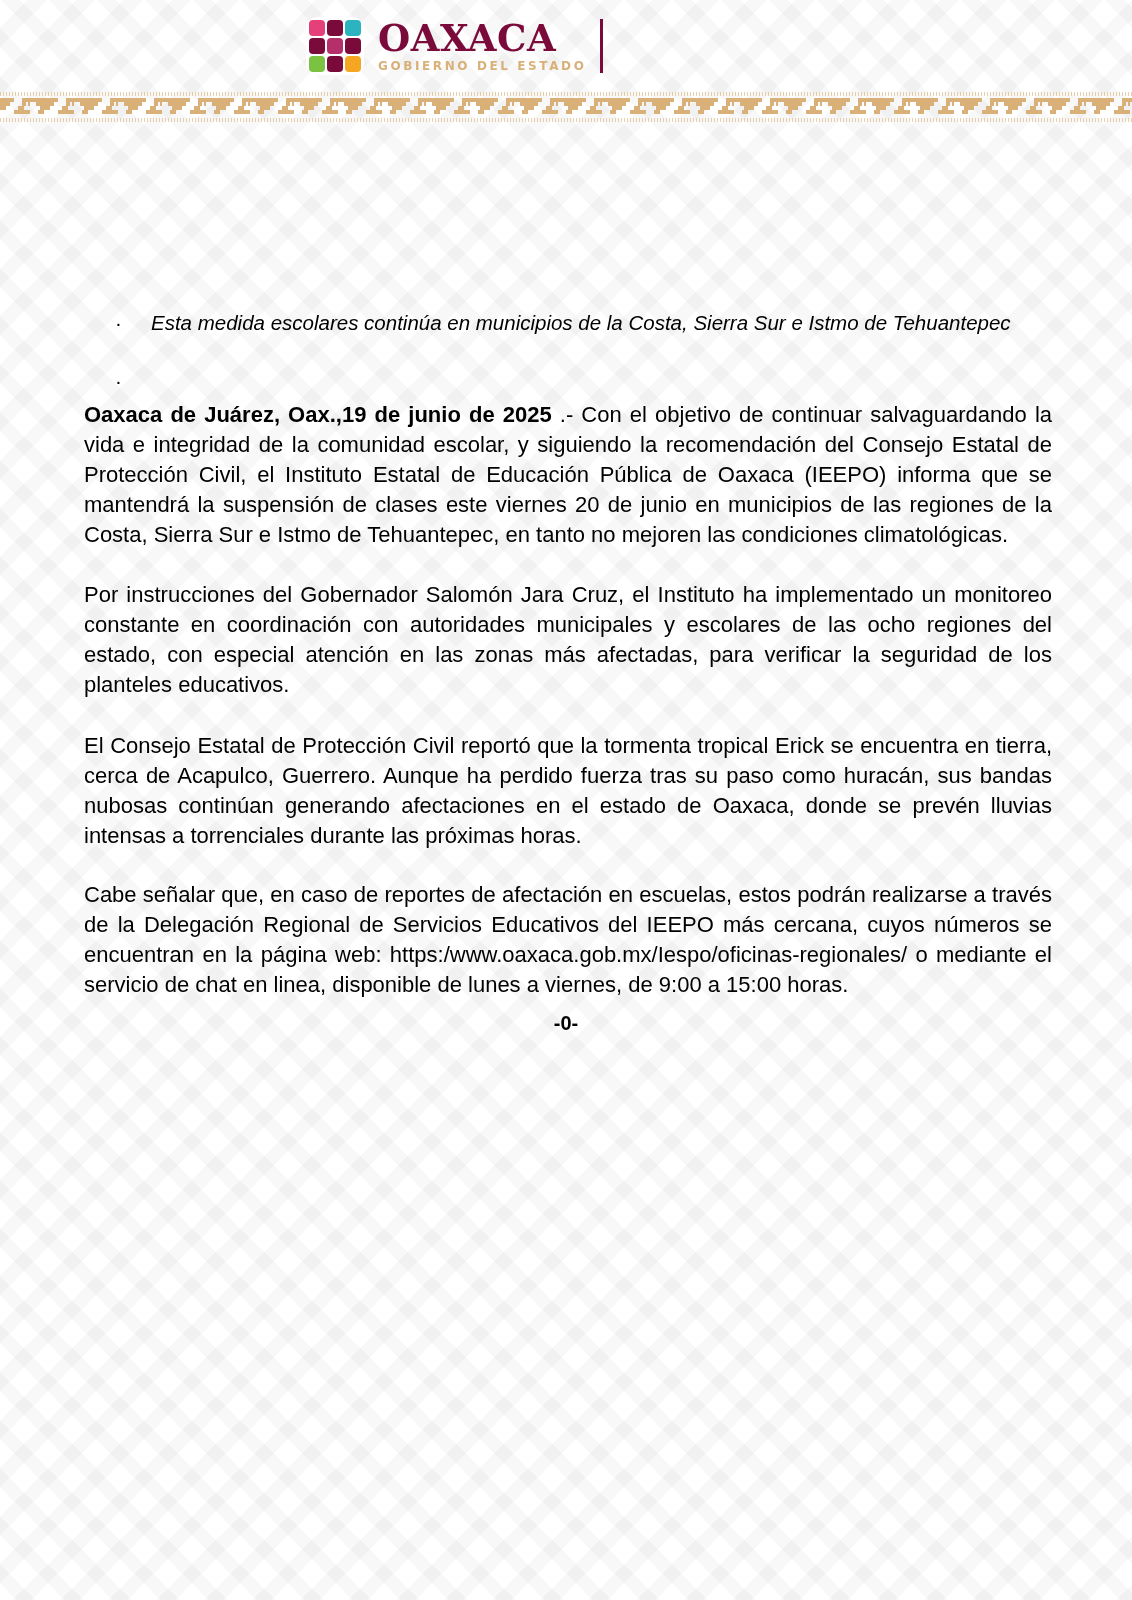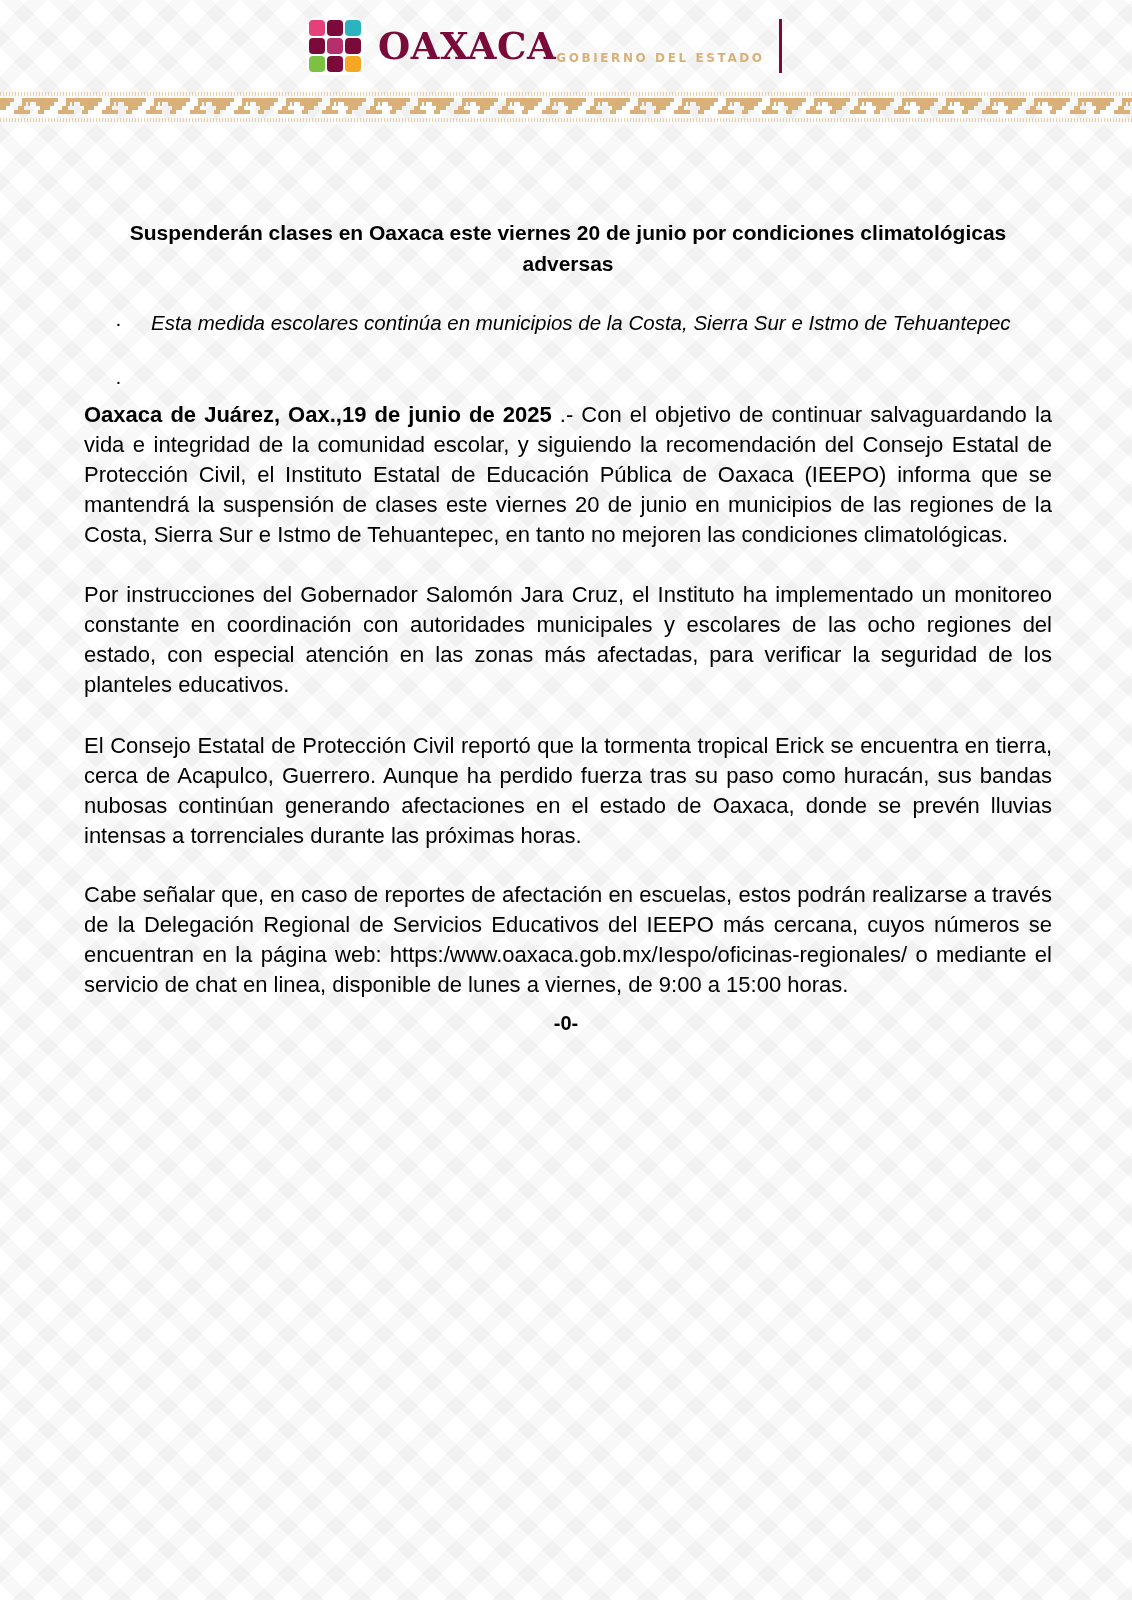--- a/index.html
+++ b/index.html
@@ -27,21 +27,21 @@
       position: absolute; top: 14px; left: 306px;
       display: flex; align-items: center; height: 64px;
     }
     .logo-mark {
       width: 58px; height: 58px; border-radius: 12px;
       position: relative; overflow: hidden;
       display: grid; grid-template-columns: repeat(3, 1fr); grid-template-rows: repeat(3, 1fr);
       gap: 2px; padding: 3px; box-sizing: border-box; background: #fff;
     }
     .logo-mark span { border-radius: 4px; }
-    .logo-text { margin-left: 14px; display: flex; flex-direction: row; align-items: flex-end; }
+    .logo-text { margin-left: 14px; display: flex; flex-direction: column; align-items: flex-start; }
     .logo-title {
       font-family: "DejaVu Serif", serif; font-weight: bold; font-size: 37px;
       letter-spacing: 0.5px; line-height: 38px;
     }
     .logo-sub {
       font-family: "DejaVu Sans", sans-serif; font-weight: bold; font-size: 12px;
       letter-spacing: 2.6px; margin-top: 2px;
     }
     .divider { width: 3px; height: 54px; margin: 0 14px 0 14px; }
     .council {
@@ -140,21 +140,20 @@
           <path d="M14 16 V12 H18 V8 H22 V4 H26 V8 H24 V12 H30 V16 Z" fill="#d9b078"></path>
           <path d="M36 0 H44 V16 H38 V12 H40 V8 H36 Z" fill="#d9b078"></path>
         </pattern>
       </defs>
       <rect width="1132" height="16" fill="url(#greca)"></rect>
     </svg>
     <div class="ticks bottom"></div>
   </div>
 
 
-  <div class="title">Suspenderán clases en Oaxaca este viernes 20 de junio por condiciones climatológicas adversas</div>
 
   <div class="bullet bullet1">
     <span class="dot">·</span>
     <span class="btext">Esta medida escolares continúa en municipios de la Costa, Sierra Sur e Istmo de Tehuantepec</span>
   </div>
   <div class="bullet bullet2">
     <span class="dot">·</span>
     <span class="btext"></span>
   </div>
 

